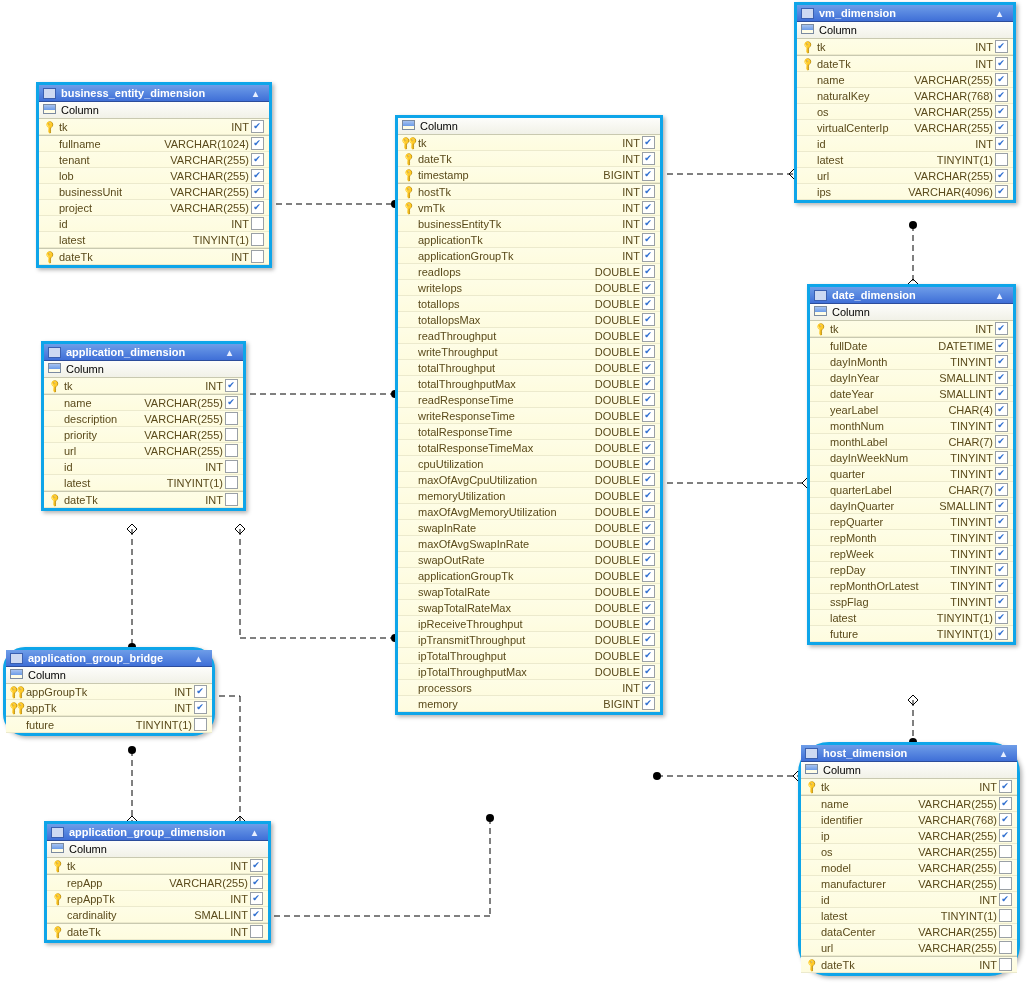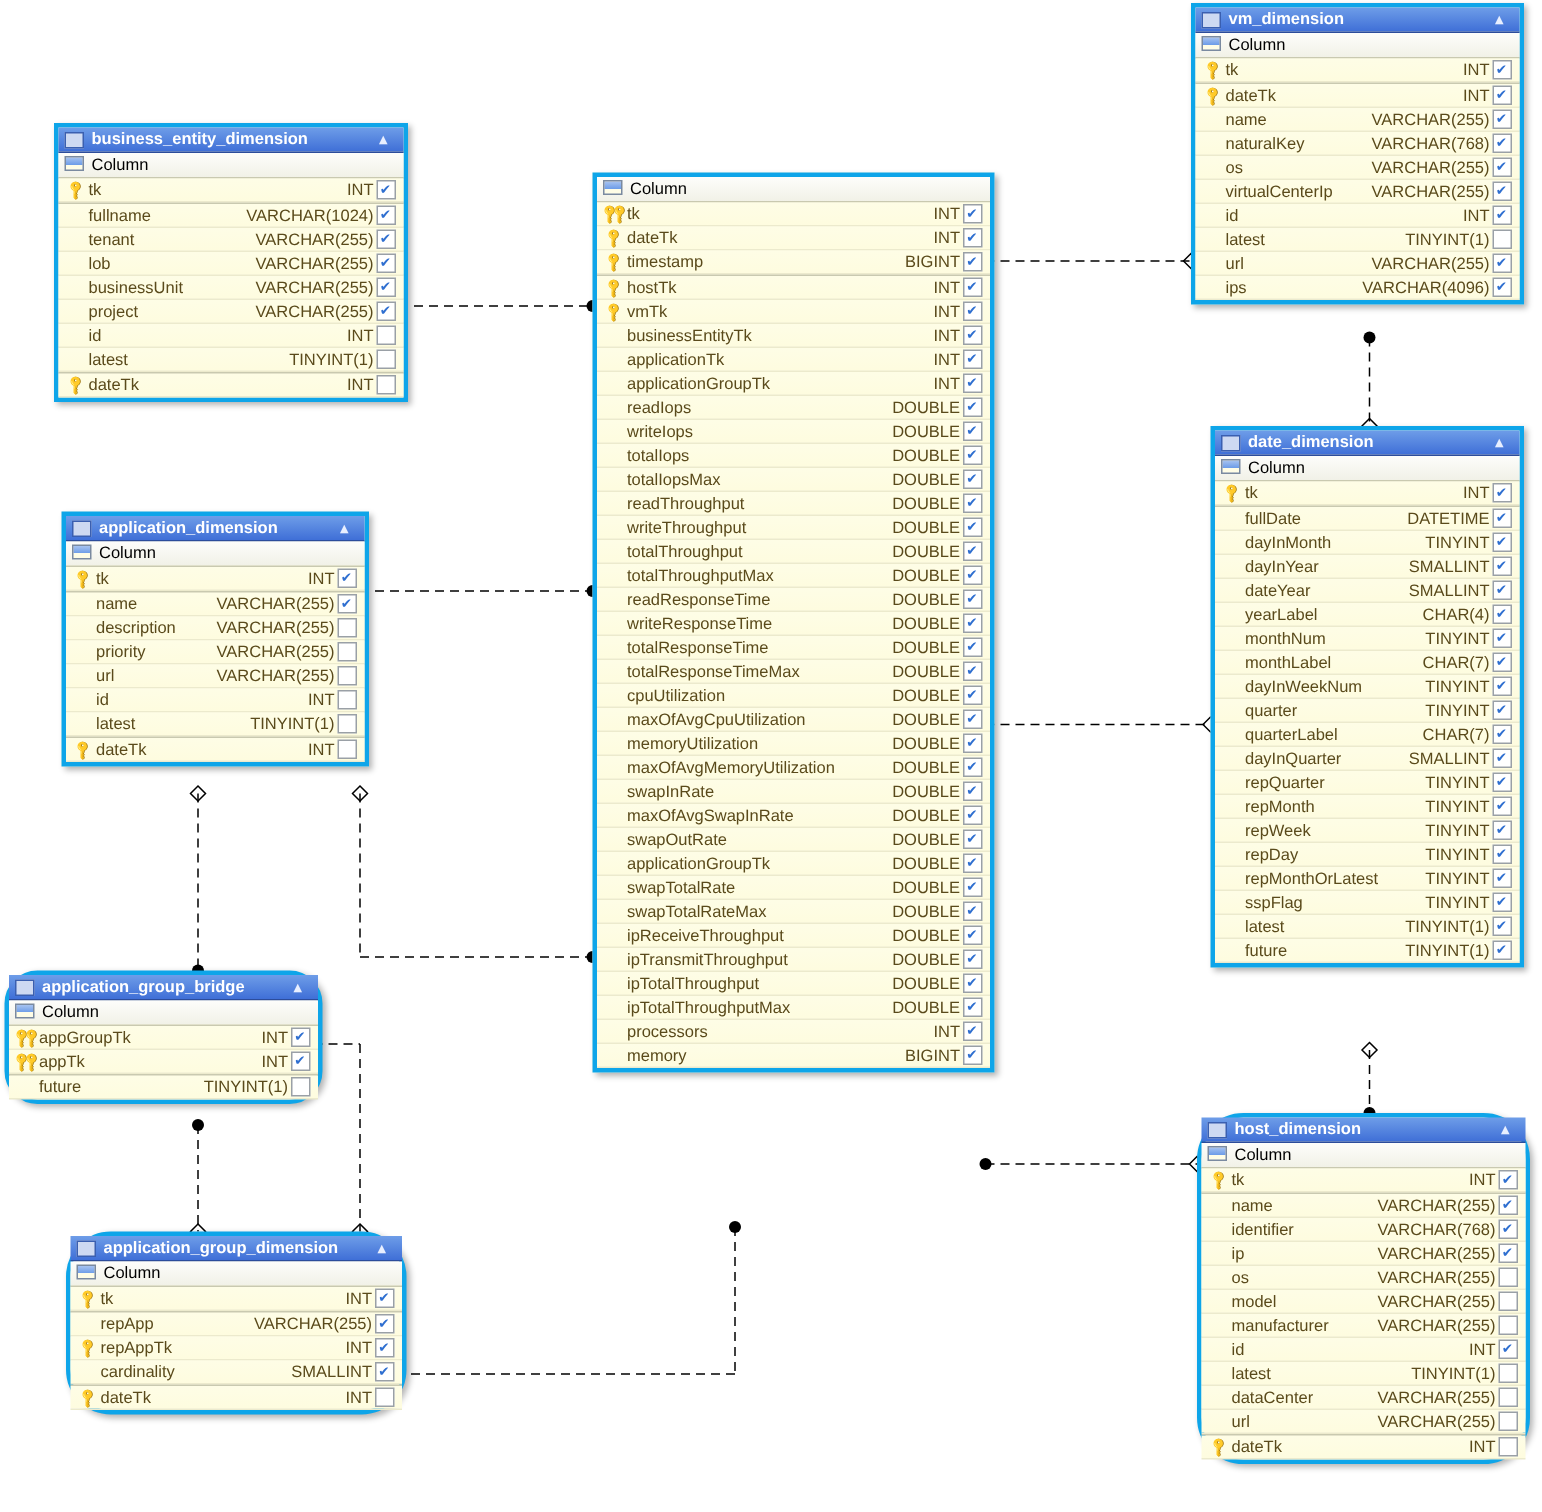--- a/index.html
+++ b/index.html
@@ -976,21 +976,21 @@
             <span class="key-fk"></span>
           </span>
           <span class="colname">dateTk</span>
           <span class="coltype">INT</span>
           <span class="colchk">
             <span class="chk"></span>
           </span>
         </div>
       </div>
     </div>
-    <div class="table-box" style="left: 44px; top: 821px; width: 221px; border-radius: 30px;">
+    <div class="table-box" style="left: 44px; top: 821px; width: 221px;">
       <div class="tb-header">
         <span class="tb-header-icon"></span>
         <span class="tb-header-title">application_group_dimension</span>
         <span class="tb-header-collapse"></span>
       </div>
       <div class="tb-subheader">
         <span class="tb-subheader-icon"></span>
         <span>Column</span>
       </div>
       <div class="rows">

